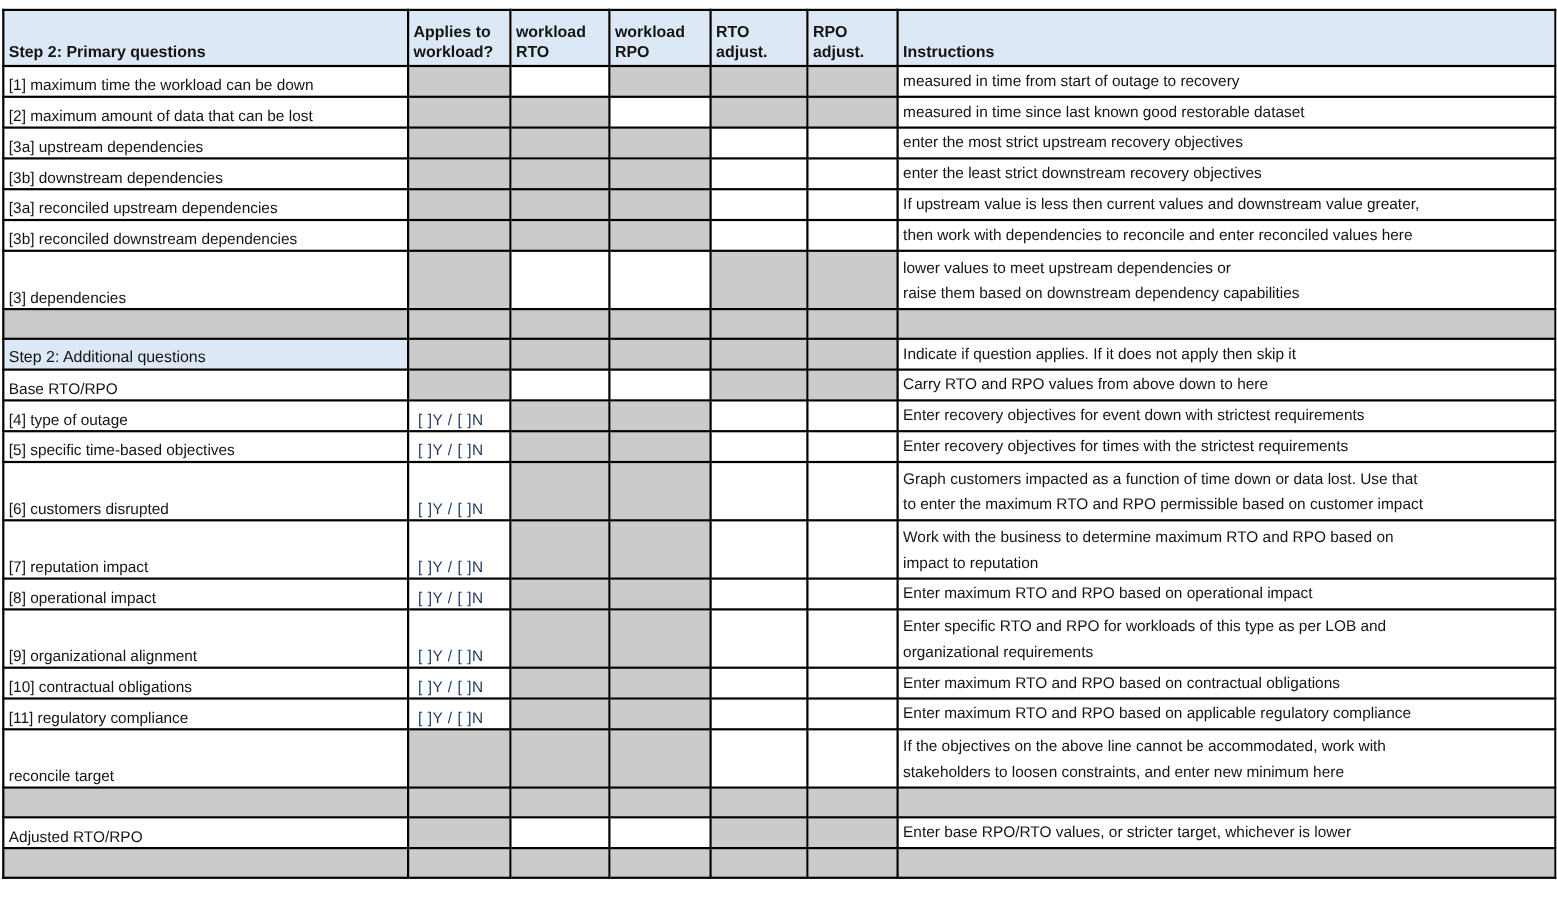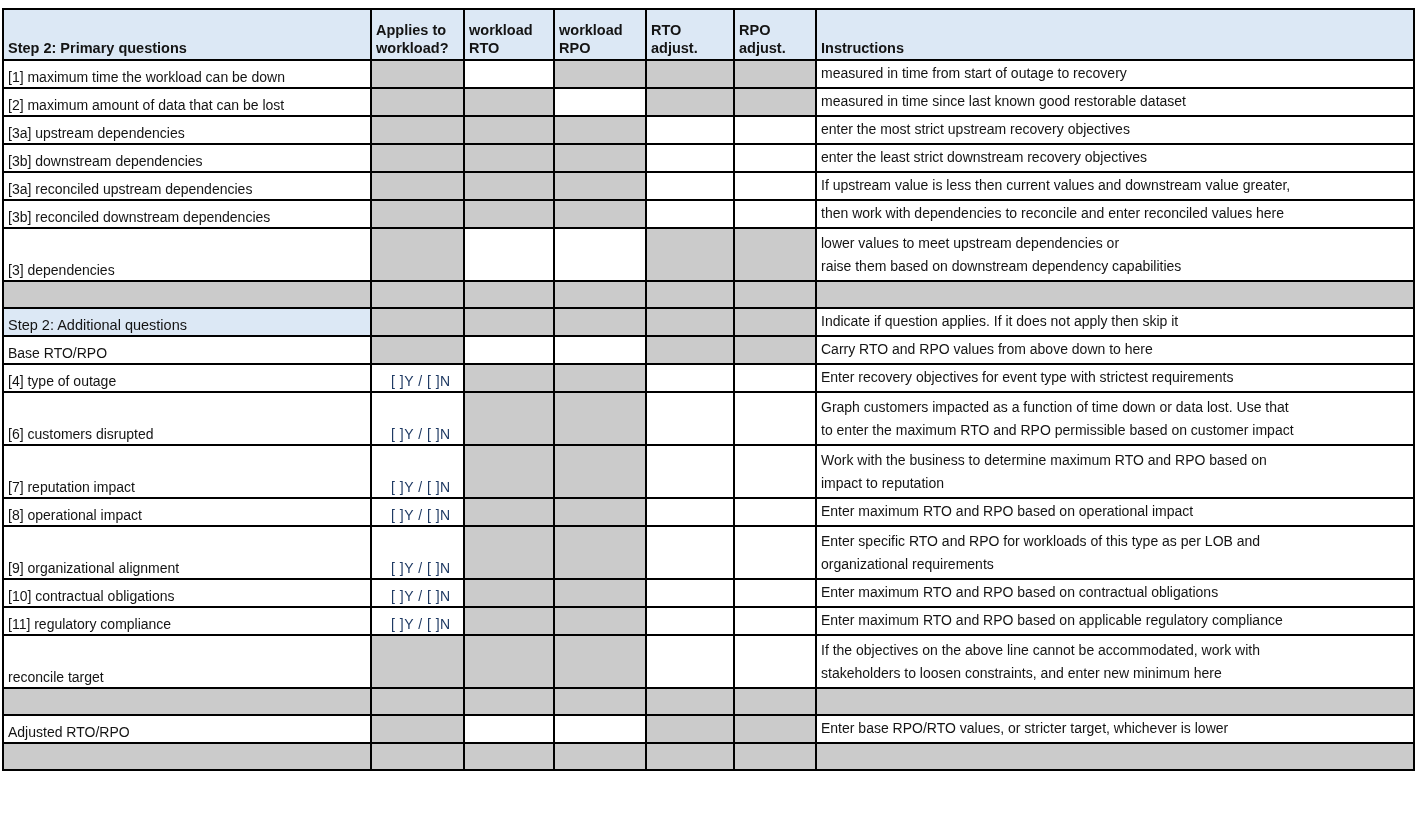--- a/index.html
+++ b/index.html
@@ -42,21 +42,21 @@
     line-height:1.25;
     height:46px;
     font-size:14.5px;
     margin-left:12px;
   }
   tr.reg td{height:23px}
   tr.tall td{height:48px}
   tr.spacer td{height:22px}
   td.g{background:var(--gray)}
   td.blue{background:var(--blue);font-weight:normal;font-size:14.5px}
-  td.yn{color:var(--navy);padding-left:19px;letter-spacing:.5px}
+  td.yn{color:var(--navy);padding-left:8px;letter-spacing:.5px}
   .ln{line-height:23px}
 </style>
 </head>
 <body>
 
 <div class="sheet">
   <table>
     <colgroup>
       <col class="c0">
         <col class="c1">
@@ -188,21 +188,32 @@
           </td>
         </tr>
         <tr class="reg">
           <td class="">[4] type of outage</td>
           <td class="yn">[ ]Y / [ ]N</td>
           <td class="g"></td>
           <td class="g"></td>
           <td class=""></td>
           <td class=""></td>
           <td class="">
-            <div class="ln">Enter recovery objectives for event type with strictest requirements</div>
+            <div class="ln">Enter recovery objectives for event down with strictest requirements</div>
+          </td>
+        </tr>
+        <tr class="reg">
+          <td class="">[5] specific time-based objectives</td>
+          <td class="yn">[ ]Y / [ ]N</td>
+          <td class="g"></td>
+          <td class="g"></td>
+          <td class=""></td>
+          <td class=""></td>
+          <td class="">
+            <div class="ln">Enter recovery objectives for times with the strictest requirements</div>
           </td>
         </tr>
         <tr class="tall">
           <td class="">[6] customers disrupted</td>
           <td class="yn">[ ]Y / [ ]N</td>
           <td class="g"></td>
           <td class="g"></td>
           <td class=""></td>
           <td class=""></td>
           <td class="">

